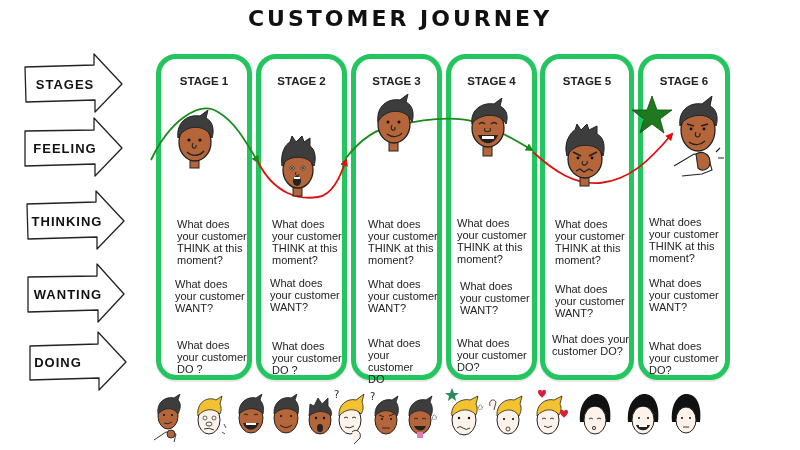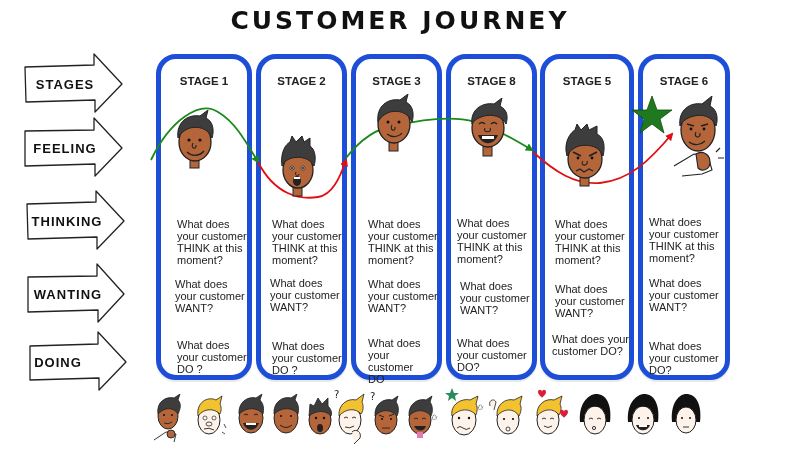--- a/index.html
+++ b/index.html
@@ -1,36 +1,36 @@
 <!DOCTYPE html>
 <html><head>
   <meta charset="utf-8">
   <style>
     * { box-sizing: border-box; margin: 0; padding: 0; }
     html, body { width: 800px; height: 450px; background: #ffffff; overflow: hidden; }
     body { position: relative; font-family: "Liberation Sans", sans-serif; color: #1a1a1a; }
 
     .title {
       position: absolute; left: 0; top: 6px; width: 800px; text-align: center;
-      font-family: "DejaVu Sans", sans-serif; font-size: 25px; font-weight: bold;
+      font-family: "DejaVu Sans", sans-serif; font-size: 22px; font-weight: bold;
       letter-spacing: 3px; color: #111;
     }
 
     .row-arrow { position: absolute; left: 22px; width: 106px; height: 64px; }
     .row-arrow svg { position: absolute; left: 0; top: 0; }
     .row-arrow .label {
       position: absolute; left: 6px; top: 0; width: 74px; height: 64px;
       display: flex; align-items: center; justify-content: center;
       font-family: Liberation Sans, sans-serif; font-size: 13px; font-weight: bold;
       letter-spacing: 1px; color: #111;
     }
 
     .card {
       position: absolute; top: 54px; height: 326px;
-      border: 5px solid #1d4ed8; border-radius: 20px; background: #fff;
+      border: 5px solid #22c55e; border-radius: 20px; background: #fff;
       box-shadow: 0 2px 1px #e8e8e8;
     }
     .card .stage-title {
       position: absolute; top: 16px; left: 0; width: 100%; text-align: center;
       font-size: 11.5px; font-weight: bold; color: #222;
     }
     .card .q {
       position: absolute; font-size: 11px; line-height: 12px; color: #222;
     }
 
@@ -86,21 +86,21 @@
   <div class="q" style="left:9px; top:218px; width:76px;">What does your customer WANT?</div>
   <div class="q" style="left:11px; top:281px; width:76px;">What does your customer DO ?</div>
 </div>
 <div class="card" style="left:351px; width:91px;padding-left:28px;">
   <div class="stage-title">STAGE 3</div>
   <div class="q" style="left:12px; top:159px; width:74px;">What does your customer THINK at this moment?</div>
   <div class="q" style="left:12px; top:219px; width:74px;">What does your customer WANT?</div>
   <div class="q" style="left:12px; top:278px; width:54px;">What does your customer DO</div>
 </div>
 <div class="card" style="left:446px; width:91px;">
-  <div class="stage-title">STAGE 8</div>
+  <div class="stage-title">STAGE 4</div>
   <div class="q" style="left:6px; top:158px; width:74px;">What does your customer THINK at this moment?</div>
   <div class="q" style="left:9px; top:221px; width:74px;">What does your customer WANT?</div>
   <div class="q" style="left:6px; top:278px; width:76px;">What does your customer DO?</div>
 </div>
 <div class="card" style="left:540px; width:94px;">
   <div class="stage-title">STAGE 5</div>
   <div class="q" style="left:10px; top:159px; width:74px;">What does your customer THINK at this moment?</div>
   <div class="q" style="left:10px; top:224px; width:76px;">What does your customer WANT?</div>
   <div class="q" style="left:7px; top:274px; width:80px;">What does your customer DO?</div>
 </div>

